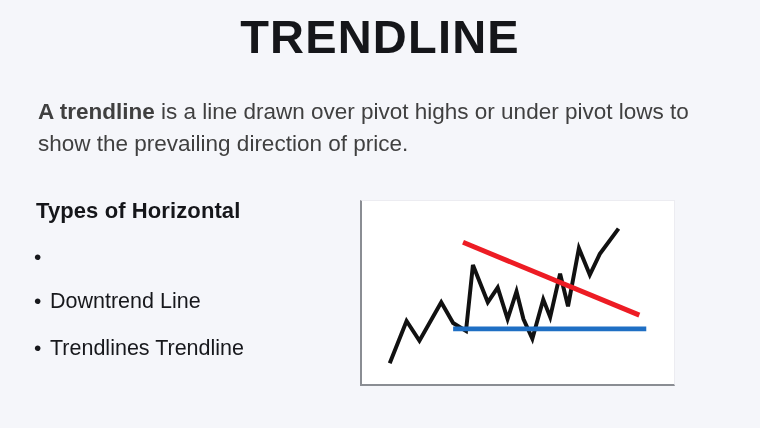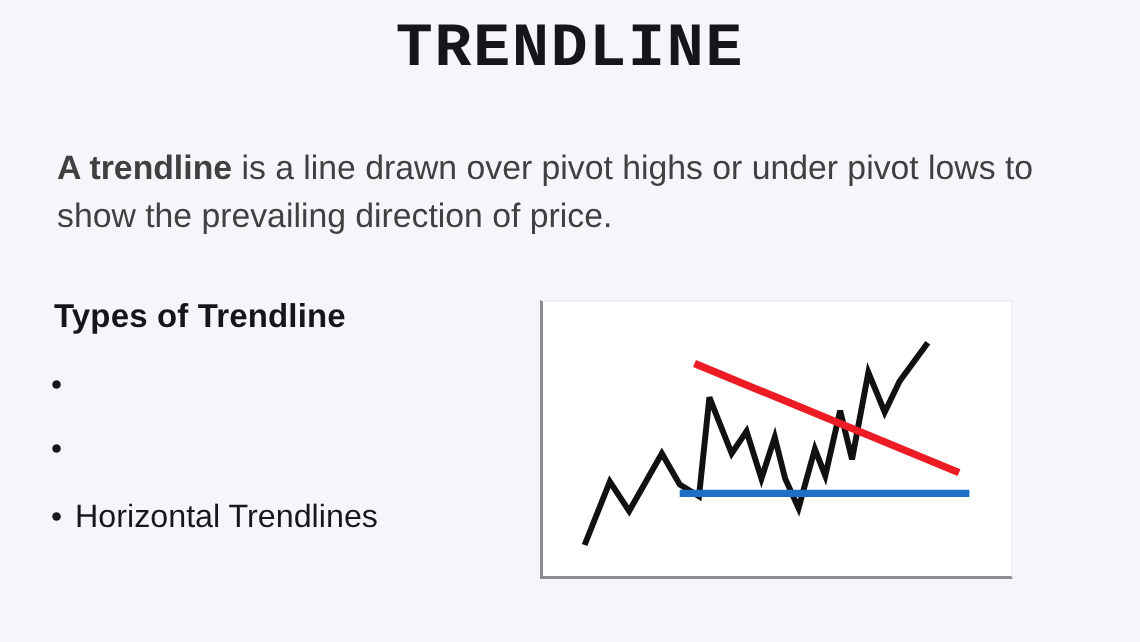--- a/index.html
+++ b/index.html
@@ -20,26 +20,25 @@
     width: 760px;
     height: 428px;
     box-sizing: border-box;
   }
   .title {
     position: absolute;
     top: 8px;
     left: 0;
     width: 760px;
     text-align: center;
-    font-size: 41px;
+    font-size: 47px;
     font-weight: 700;
     letter-spacing: 1.2px;
     color: #15161a;
     line-height: 1.22;
-    font-family: Liberation Mono, monospace;
   }
   .intro {
     position: absolute;
     top: 96px;
     left: 38px;
     width: 660px;
     font-size: 22.5px;
     line-height: 1.42;
     color: #404040;
     font-weight: 400;
@@ -106,31 +105,32 @@
 
 <div class="slide">
 
   <div class="title">TRENDLINE</div>
 
   <div class="intro">
     <b>A trendline</b><span> is a line drawn over pivot highs or under pivot lows to show the prevailing direction of price.</span>
   </div>
 
   <div class="left-col">
-    <div class="section-heading">Types of Trendline</div>
+    <div class="section-heading">Types of Horizontal</div>
     <ul class="bullet-list">
       <li>
         <span class="bullet-dot">•</span>
       </li>
       <li>
         <span class="bullet-dot">•</span>
+        <span>Downtrend Line</span>
       </li>
       <li>
         <span class="bullet-dot">•</span>
-        <span>Horizontal Trendlines</span>
+        <span>Trendlines Trendline</span>
       </li>
     </ul>
   </div>
 
   <div class="chart-panel" style="background: rgb(255, 255, 255); border-left-color: rgb(138, 141, 147); border-bottom-color: rgb(138, 141, 147);">
     <svg class="chart-svg" viewBox="0 0 315 186" preserveAspectRatio="none">
       <polyline id="series-price" fill="none" stroke-linejoin="miter" stroke-linecap="butt" points="28,165 45,122 58,142 80,103 92,124 105,132 112,65 127,103 137,88 147,120 156,92 163,120 172,140 183,100 190,118 200,74 208,107 219,48 230,75 240,54 259,28" stroke="#111111" stroke-width="4"></polyline>
       <line id="series-downtrend" stroke-linecap="butt" x1="102" y1="42" x2="280" y2="116" stroke="#ed1c24" stroke-width="5"></line>
       <line id="series-horizontal" stroke-linecap="butt" x1="92" y1="130" x2="287" y2="130" stroke="#1f6fc4" stroke-width="5"></line>
     </svg>

